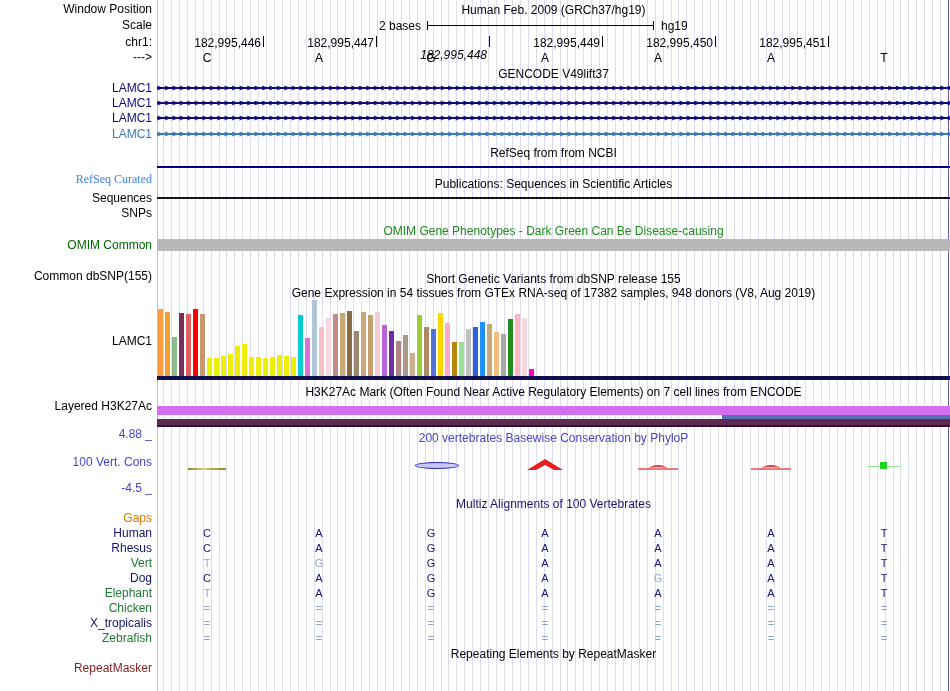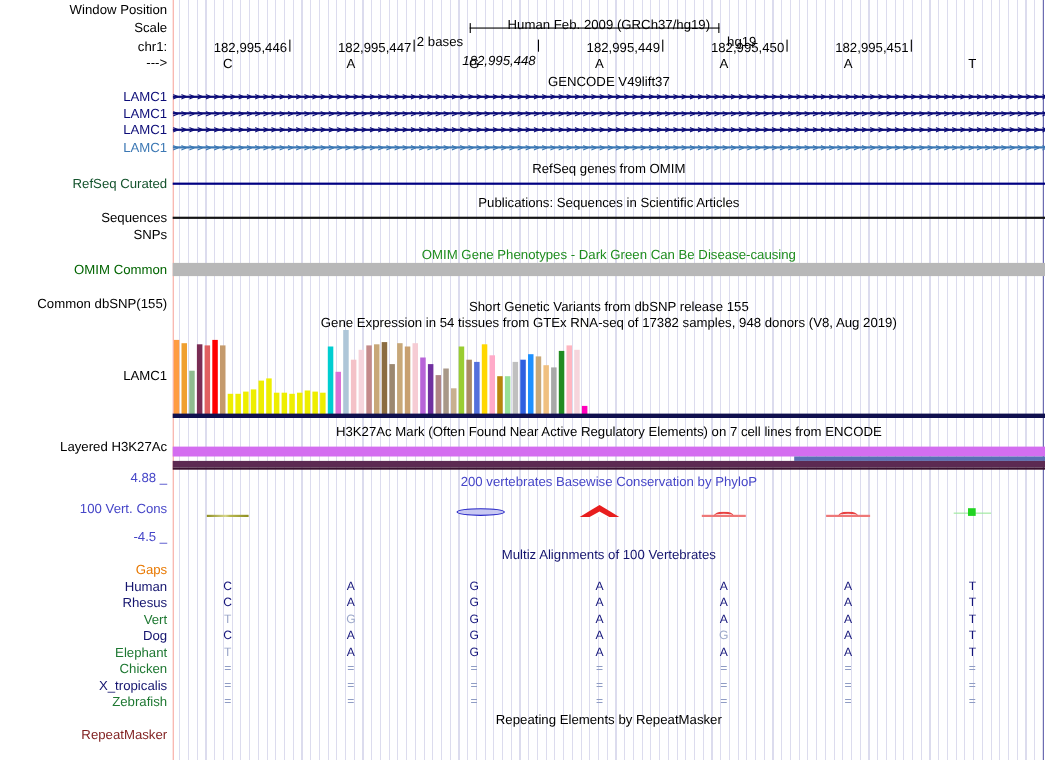--- a/index.html
+++ b/index.html
@@ -2,21 +2,21 @@
 <html><head>
 <meta charset="utf-8">
 <style>
   html,body{margin:0;padding:0;background:#ffffff;}
   #c{
     position:relative;width:950px;height:691px;overflow:hidden;background:#ffffff;
     font-family:"Liberation Sans","DejaVu Sans",sans-serif;font-size:12px;color:#000;
   }
   .abs{position:absolute;}
   .tick{position:absolute;width:1px;background:#000;}
-  .nowrap{white-space:nowrap;margin-top:12px;}
+  .nowrap{white-space:nowrap;}
 </style>
 </head>
 <body>
 
 <div id="c">
 
   <div class="abs" style="left:157px;top:0;width:793px;height:691px;
               background:repeating-linear-gradient(90deg,transparent 0px,transparent 6px,#dcdcee 6px,#dcdcee 7px,transparent 7px,transparent 7.93px);"></div>
   <div class="abs" style="left:157px;top:0;width:1px;height:691px;background:#f8a8a0;"></div>
   <div class="abs" style="left:948px;top:0;width:1px;height:691px;background:#6060aa;"></div>
@@ -33,21 +33,21 @@
 
   <div>
       <div style="position: absolute; right: 798px; top: 3px; color: rgb(0, 0, 0); white-space: nowrap; line-height: 13px;">Window Position</div>
       <div style="position: absolute; right: 798px; top: 19px; color: rgb(0, 0, 0); white-space: nowrap; line-height: 13px;">Scale</div>
       <div style="position: absolute; right: 798px; top: 36px; color: rgb(0, 0, 0); white-space: nowrap; line-height: 13px;">chr1:</div>
       <div style="position: absolute; right: 798px; top: 51px; color: rgb(0, 0, 0); white-space: nowrap; line-height: 13px;">---&gt;</div>
       <div style="position: absolute; right: 798px; top: 82px; color: rgb(12, 12, 120); white-space: nowrap; line-height: 13px;">LAMC1</div>
       <div style="position: absolute; right: 798px; top: 97px; color: rgb(12, 12, 120); white-space: nowrap; line-height: 13px;">LAMC1</div>
       <div style="position: absolute; right: 798px; top: 112px; color: rgb(12, 12, 120); white-space: nowrap; line-height: 13px;">LAMC1</div>
       <div style="position: absolute; right: 798px; top: 128px; color: rgb(60, 120, 180); white-space: nowrap; line-height: 13px;">LAMC1</div>
-      <div style="position: absolute; right: 798px; top: 161px; color: #14532d; white-space: nowrap; line-height: 13px;">RefSeq Curated</div>
+      <div style="position: absolute; right: 798px; top: 173px; color: #3b82f6; white-space: nowrap; line-height: 13px; font-family: Liberation Serif, serif;">RefSeq Curated</div>
       <div style="position: absolute; right: 798px; top: 192px; color: rgb(0, 0, 0); white-space: nowrap; line-height: 13px;">Sequences</div>
       <div style="position: absolute; right: 798px; top: 207px; color: rgb(0, 0, 0); white-space: nowrap; line-height: 13px;">SNPs</div>
       <div style="position: absolute; right: 798px; top: 239px; color: rgb(0, 100, 0); white-space: nowrap; line-height: 13px;">OMIM Common</div>
       <div style="position: absolute; right: 798px; top: 270px; color: rgb(0, 0, 0); white-space: nowrap; line-height: 13px;">Common dbSNP(155)</div>
       <div style="position: absolute; right: 798px; top: 335px; color: rgb(0, 0, 0); white-space: nowrap; line-height: 13px;">LAMC1</div>
       <div style="position: absolute; right: 798px; top: 400px; color: rgb(0, 0, 0); white-space: nowrap; line-height: 13px;">Layered H3K27Ac</div>
       <div style="position: absolute; right: 798px; top: 428px; color: rgb(70, 70, 200); white-space: nowrap; line-height: 13px;">4.88 _</div>
       <div style="position: absolute; right: 798px; top: 456px; color: rgb(70, 70, 200); white-space: nowrap; line-height: 13px;">100 Vert. Cons</div>
       <div style="position: absolute; right: 798px; top: 482px; color: rgb(70, 70, 200); white-space: nowrap; line-height: 13px;">-4.5 _</div>
       <div style="position: absolute; right: 798px; top: 512px; color: rgb(232, 120, 0); white-space: nowrap; line-height: 13px;">Gaps</div>
@@ -56,21 +56,21 @@
       <div style="position: absolute; right: 798px; top: 557px; color: rgb(30, 120, 50); white-space: nowrap; line-height: 13px;">Vert</div>
       <div style="position: absolute; right: 798px; top: 572px; color: rgb(20, 20, 110); white-space: nowrap; line-height: 13px;">Dog</div>
       <div style="position: absolute; right: 798px; top: 587px; color: rgb(30, 120, 50); white-space: nowrap; line-height: 13px;">Elephant</div>
       <div style="position: absolute; right: 798px; top: 602px; color: rgb(30, 120, 50); white-space: nowrap; line-height: 13px;">Chicken</div>
       <div style="position: absolute; right: 798px; top: 617px; color: rgb(20, 20, 110); white-space: nowrap; line-height: 13px;">X_tropicalis</div>
       <div style="position: absolute; right: 798px; top: 632px; color: rgb(30, 120, 50); white-space: nowrap; line-height: 13px;">Zebrafish</div>
       <div style="position: absolute; right: 798px; top: 662px; color: #7f1d1d; white-space: nowrap; line-height: 13px;">RepeatMasker</div>
     </div>
   <div>
       <div style="position: absolute; left: 157px; width: 793px; top: 67px; text-align: center; color: rgb(0, 0, 0); white-space: nowrap;">GENCODE V49lift37</div>
-      <div style="position: absolute; left: 157px; width: 793px; top: 146px; text-align: center; color: rgb(0, 0, 0); white-space: nowrap;">RefSeq genes from OMIM</div>
+      <div style="position: absolute; left: 157px; width: 793px; top: 146px; text-align: center; color: rgb(0, 0, 0); white-space: nowrap;">RefSeq from from NCBI</div>
       <div style="position: absolute; left: 157px; width: 793px; top: 177px; text-align: center; color: rgb(0, 0, 0); white-space: nowrap;">Publications: Sequences in Scientific Articles</div>
       <div style="position: absolute; left: 157px; width: 793px; top: 224px; text-align: center; color: rgb(30, 140, 30); white-space: nowrap;">OMIM Gene Phenotypes - Dark Green Can Be Disease-causing</div>
       <div style="position: absolute; left: 157px; width: 793px; top: 272px; text-align: center; color: rgb(0, 0, 0); white-space: nowrap;">Short Genetic Variants from dbSNP release 155</div>
       <div style="position: absolute; left: 157px; width: 793px; top: 286px; text-align: center; color: rgb(0, 0, 0); white-space: nowrap;">Gene Expression in 54 tissues from GTEx RNA-seq of 17382 samples, 948 donors (V8, Aug 2019)</div>
       <div style="position: absolute; left: 157px; width: 793px; top: 385px; text-align: center; color: rgb(0, 0, 0); white-space: nowrap;">H3K27Ac Mark (Often Found Near Active Regulatory Elements) on 7 cell lines from ENCODE</div>
       <div style="position: absolute; left: 157px; width: 793px; top: 431px; text-align: center; color: rgb(70, 70, 200); white-space: nowrap;">200 vertebrates Basewise Conservation by PhyloP</div>
       <div style="position: absolute; left: 157px; width: 793px; top: 497px; text-align: center; color: rgb(20, 20, 110); white-space: nowrap;">Multiz Alignments of 100 Vertebrates</div>
       <div style="position: absolute; left: 157px; width: 793px; top: 647px; text-align: center; color: rgb(0, 0, 0); white-space: nowrap;">Repeating Elements by RepeatMasker</div>
     </div>
   <div>

